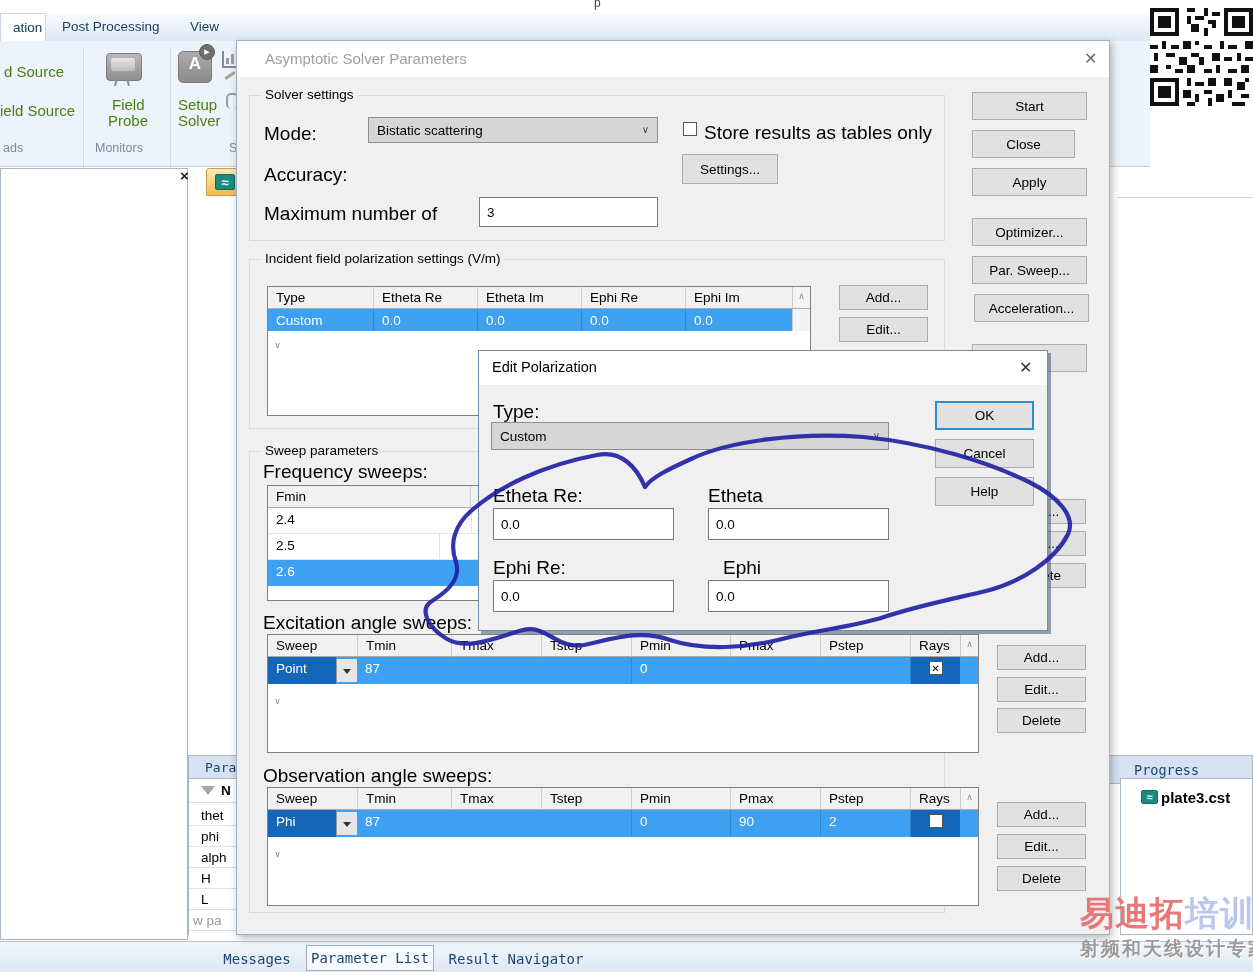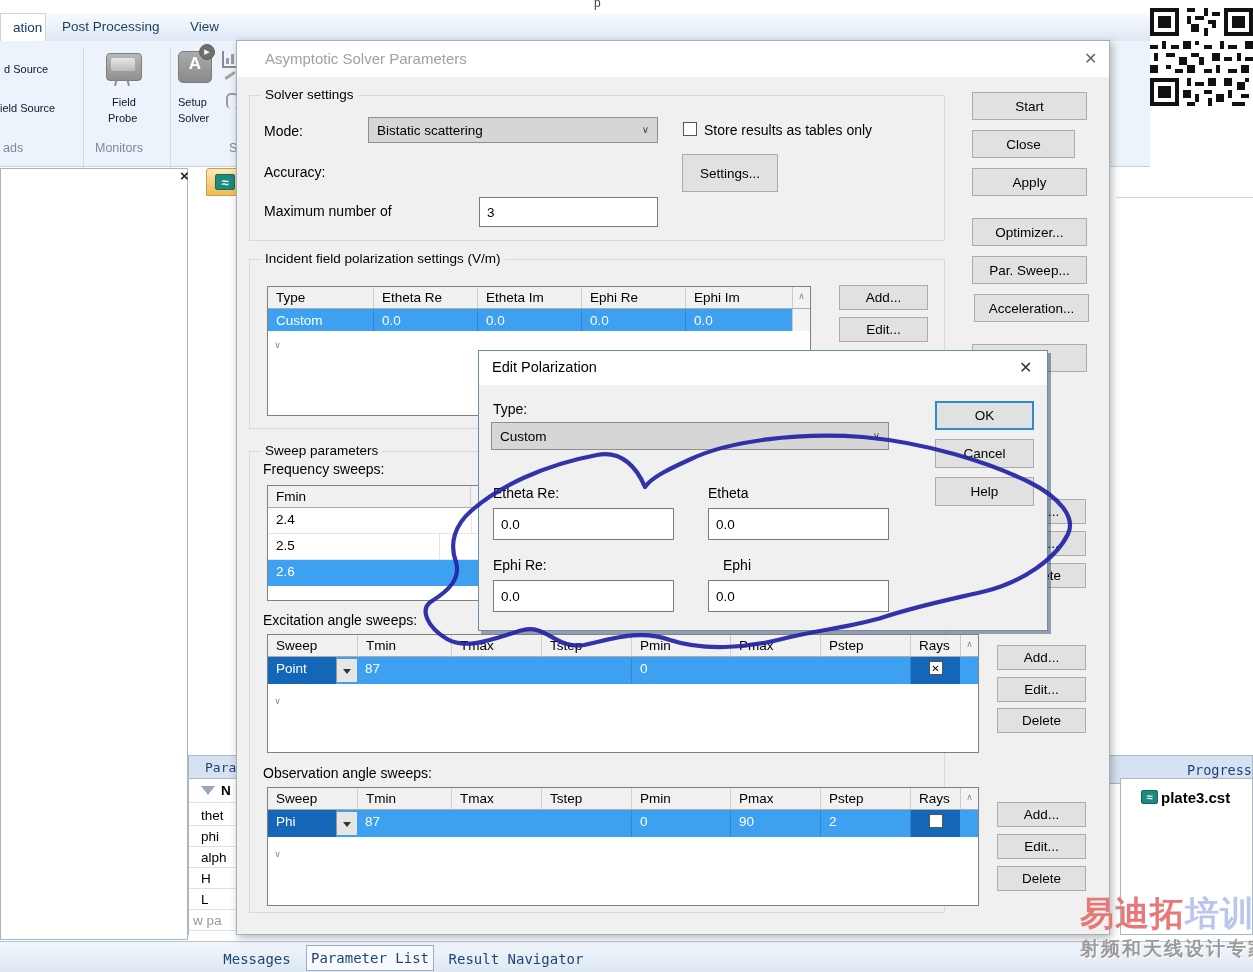--- a/index.html
+++ b/index.html
@@ -1,27 +1,27 @@
 <!DOCTYPE html>
 <html><head>
 <meta charset="utf-8">
 <style>
   html,body{margin:0;padding:0;background:#fff;}
   #page{position:relative;width:1253px;height:972px;overflow:hidden;
         font-family:"Liberation Sans","DejaVu Sans",sans-serif;color:#000;background:#fff;}
   .abs{position:absolute;}
-  .lbl{font-size:14px;white-space:nowrap;}
+  .lbl{font-size:19px;white-space:nowrap;}
   .mono{font-family:"DejaVu Sans Mono","Liberation Mono",monospace;}
   
   .tabbar{left:0;top:13px;width:1150px;height:28px;background:linear-gradient(#f8fbfe,#dde8f4);border-bottom:1px solid #c9d6e5;}
   .ribbon{left:0;top:41px;width:1150px;height:125px;background:#edf3fa;border-bottom:1px solid #c3d1e1;}
   .rtab{position:absolute;top:0;height:28px;line-height:28px;font-size:13.5px;color:#1c3c5e;padding:0 12px;}
   .rtab.active{background:#fff;border:1px solid #c9d6e5;border-bottom:none;color:#123c66;}
   .rsep{position:absolute;top:6px;width:1px;height:150px;background:#d2dde9;}
-  .riblbl{position:absolute;font-size:11px;color:#0f172a;white-space:nowrap;}
+  .riblbl{position:absolute;font-size:15px;color:#4d7c0f;white-space:nowrap;}
   .groupfoot{position:absolute;font-size:12.5px;color:#7c8b9b;}
   
   .btn{position:absolute;background:#e1e1e1;border:1px solid #acacac;font-size:13.5px;
        display:flex;align-items:center;justify-content:center;white-space:nowrap;box-sizing:border-box;}
   .btn.focus{border:2px solid #2e8bd0;}
   .combo{position:absolute;background:#d6d6d6;border:1px solid #8f8f8f;font-size:13.5px;
          display:flex;align-items:center;padding:0 8px;box-sizing:border-box;}
   .combo::after{content:"\2228";position:absolute;right:8px;top:50%;transform:translateY(-54%);font-size:10px;color:#444;}
   .tinput{position:absolute;background:#fff;border:1px solid #7a7a7a;font-size:13.5px;
           display:flex;align-items:center;padding:0 7px;box-sizing:border-box;}
@@ -211,21 +211,21 @@
       <span class="mono">Messages</span>
     </div>
     <div class="btab active" style="left:306px;top:3px;width:128px;height:26px;box-sizing:border-box;">
       <span class="mono">Parameter List</span>
     </div>
     <div class="btab" style="left:440px;top:5px;width:152px;height:24px;">
       <span class="mono">Result Navigator</span>
     </div>
   </div>
 
-  <div class="panelhead" style="left:1108px;top:755px;width:145px;height:29px;justify-content:flex-end;">
+  <div class="panelhead" style="left:1108px;top:755px;width:145px;height:29px;">
     <span class="mono" style="margin-left:25px;font-size:13.5px;">Progress</span>
   </div>
   <div class="abs" style="left:1120px;top:778px;width:133px;height:157px;background:#fff;border:1px solid #aab8c6;box-sizing:border-box;">
     <div class="cicon" style="position:absolute;left:20px;top:11px;width:17px;height:14px;font-size:11px;">≈</div>
     <div class="abs" style="left:40px;top:10px;font-size:15px;font-weight:bold;">plate3.cst</div>
   </div>
 
   <div class="dlg" style="left:236px;top:40px;width:874px;height:895px;z-index:10;">
     <div class="dlgtitle"></div>
     <div class="abs" style="left:28px;top:9px;font-size:15px;color:#9aa1a8;">Asymptotic Solver Parameters</div>
@@ -235,21 +235,21 @@
     <div class="grplbl" style="left:24px;top:46px;">Solver settings</div>
 
     <div class="abs lbl" style="left:27px;top:82px;">Mode:</div>
     <div class="combo" style="left:131px;top:76px;width:290px;height:26px;">
       <span>Bistatic scattering</span>
     </div>
     <div class="cbox" style="left:446px;top:81px;"></div>
     <div class="abs lbl" style="left:467px;top:81px;">Store results as tables only</div>
 
     <div class="abs lbl" style="left:27px;top:123px;">Accuracy:</div>
-    <div class="btn" style="left:445px;top:113px;width:96px;height:38px;">Settings...</div>
+    <div class="btn" style="left:445px;top:113px;width:96px;height:30px;">Settings...</div>
 
     <div class="abs lbl" style="left:27px;top:162px;">Maximum number of</div>
     <div class="tinput" style="left:242px;top:156px;width:179px;height:30px;">
       <span>3</span>
     </div>
 
     <div class="btn" style="left:735px;top:51px;width:115px;height:28px;">Start</div>
     <div class="btn" style="left:735px;top:89px;width:103px;height:28px;">Close</div>
     <div class="btn" style="left:735px;top:127px;width:115px;height:28px;">Apply</div>
     <div class="btn" style="left:735px;top:177px;width:115px;height:28px;">Optimizer...</div>

